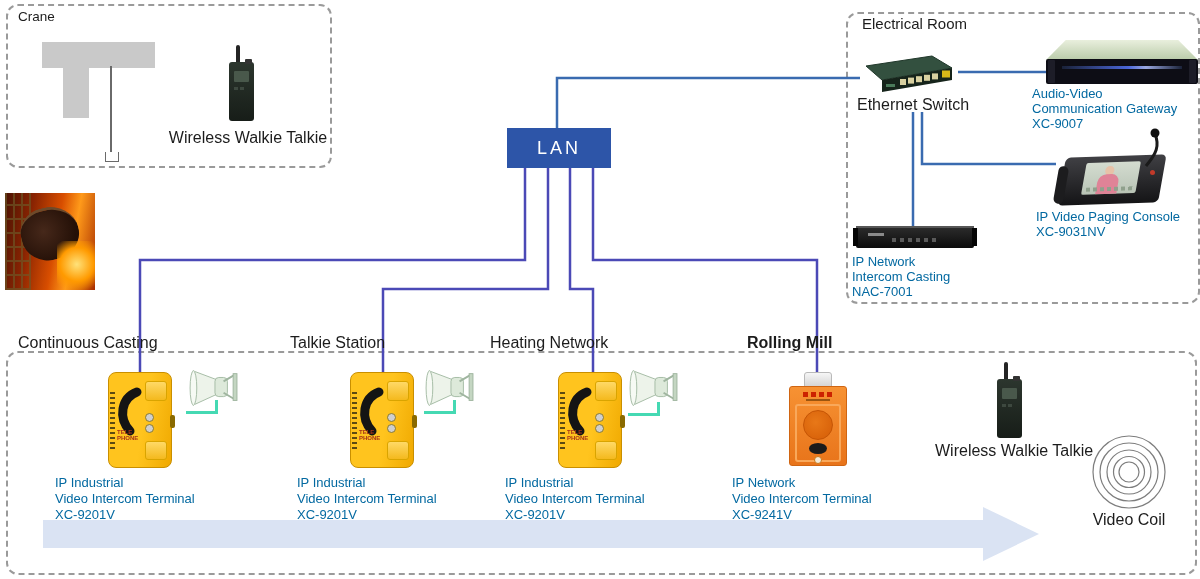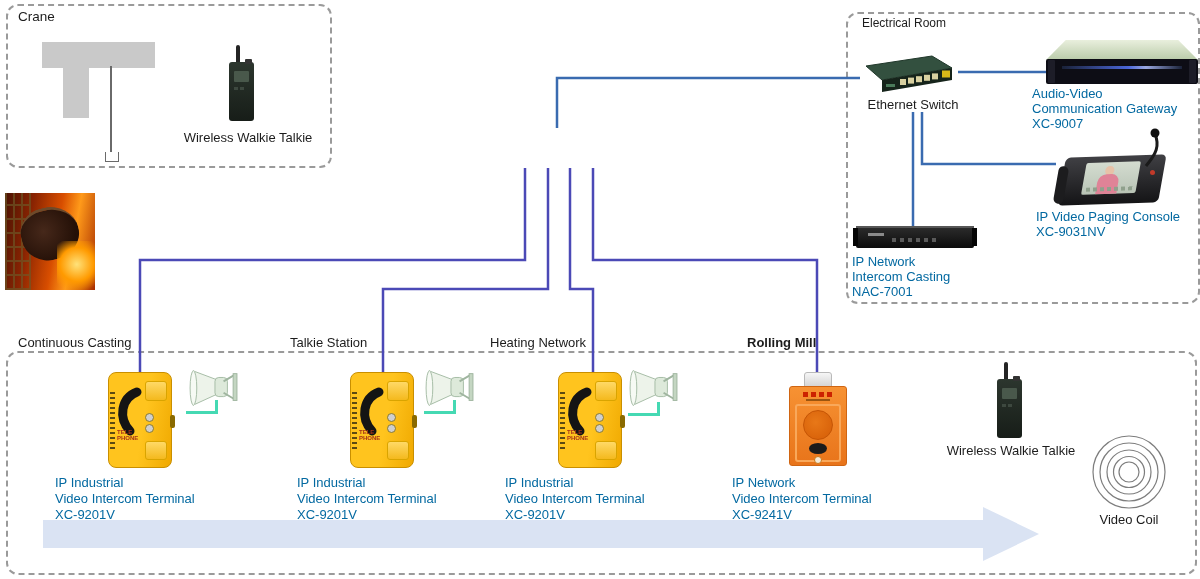--- a/index.html
+++ b/index.html
@@ -1,19 +1,19 @@
 <!DOCTYPE html>
 <html><head>
 <meta charset="utf-8">
 <style>
   html,body{margin:0;padding:0;background:#fff;}
   #canvas{position:relative;width:1200px;height:579px;background:#fff;overflow:hidden;
           font-family:"Liberation Sans",sans-serif;color:#1c1c1c;}
   .abs{position:absolute;}
-  .lbl{position:absolute;font-size:13px;line-height:15px;color:#1c1c1c;white-space:nowrap;}
+  .lbl{position:absolute;font-size:16px;line-height:15px;color:#1c1c1c;white-space:nowrap;}
   .lbl3{position:absolute;font-size:13px;line-height:16px;color:#0369a1;}
   .dash-box{position:absolute;border:2px dashed #9a9a9a;border-radius:12px;}
   .group{position:absolute;left:0;top:0;width:0;height:0;}
 
   
   .crane-bar{position:absolute;left:42px;top:42px;width:113px;height:26px;background:#c9c9c9;}
   .crane-col{position:absolute;left:63px;top:68px;width:26px;height:50px;background:#c9c9c9;}
   .crane-cable{position:absolute;left:110px;top:66px;width:1.5px;height:86px;background:#6a6a6a;}
   .crane-hook{position:absolute;left:105px;top:152px;width:12px;height:9px;
               border-left:1.5px solid #6a6a6a;border-bottom:1.5px solid #6a6a6a;border-right:1.5px solid #6a6a6a;}
@@ -156,23 +156,24 @@
     </div>
     <div class="lbl" style="left:163px;top:130px;width:170px;text-align:center;">Wireless Walkie Talkie</div>
   </div>
 
   <div class="furnace">
     <div class="scaffold"></div>
     <div class="ladle"></div>
     <div class="glow"></div>
   </div>
 
-
-  <div class="group">
-    <div class="lbl" style="left:862px;top:16px;font-size:12px;">Electrical Room</div>
+  <div class="lan">LAN</div>
+
+  <div class="group">
+    <div class="lbl" style="left:862px;top:16px;font-size:15px;">Electrical Room</div>
 
     <svg class="abs" style="left:858px;top:52px;" width="98" height="44">
       <polygon points="8,14 74,4 94,16 24,28" fill="#33503f" stroke="#20372a" stroke-width="1"></polygon>
       <polygon points="24,28 94,16 94,28 24,40" fill="#16241b"></polygon>
       <rect x="42" y="27" width="6" height="6" fill="#d8d0a0"></rect>
       <rect x="50" y="25.6" width="6" height="6" fill="#d8d0a0"></rect>
       <rect x="58" y="24.2" width="6" height="6" fill="#d8d0a0"></rect>
       <rect x="66" y="22.8" width="6" height="6" fill="#d8d0a0"></rect>
       <rect x="74" y="21.4" width="6" height="6" fill="#d8d0a0"></rect>
       <rect x="84" y="18.5" width="8" height="7" fill="#d8b818"></rect>

